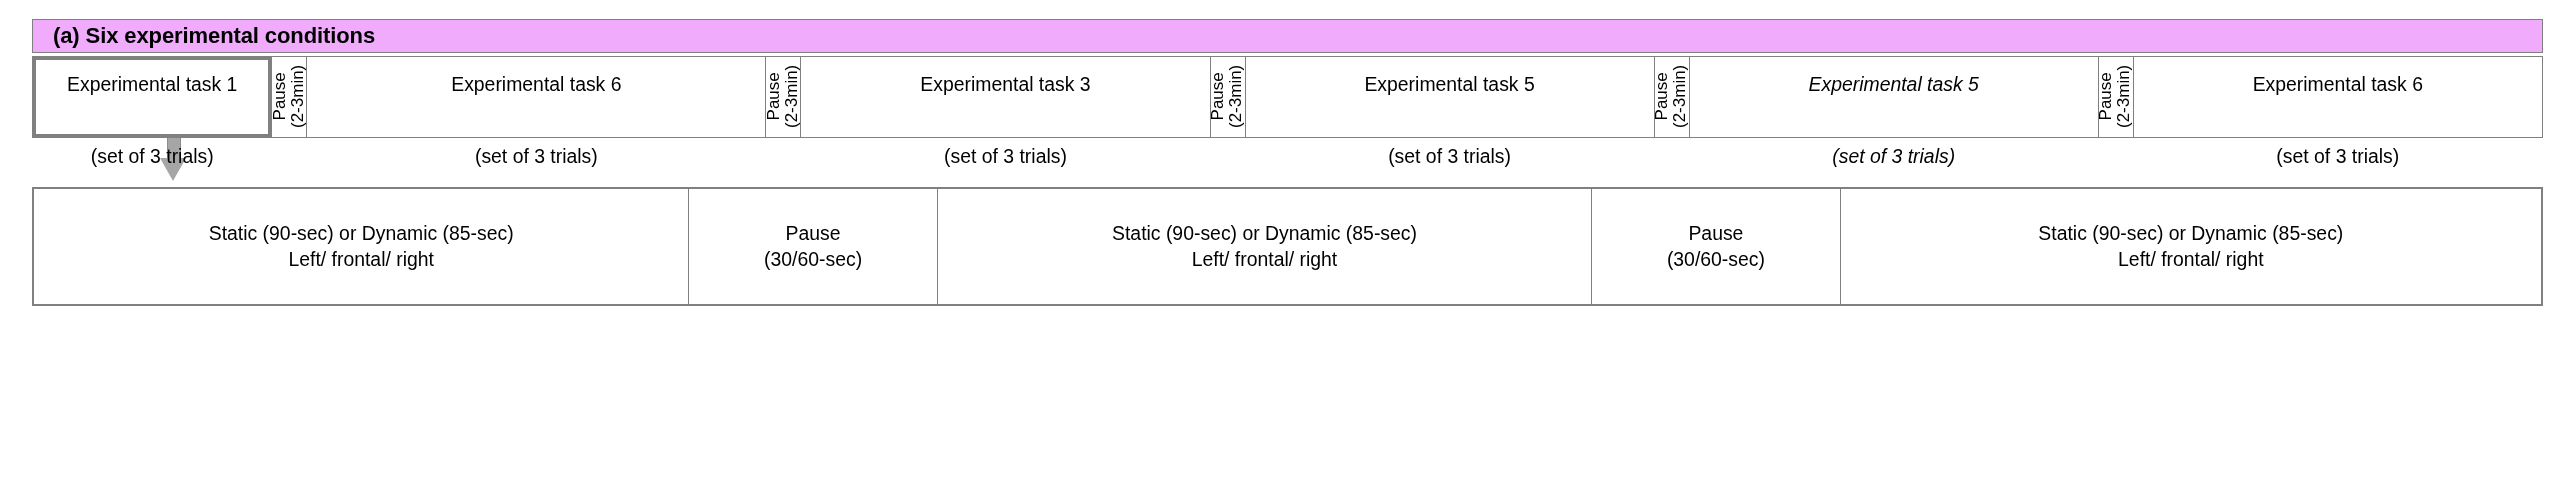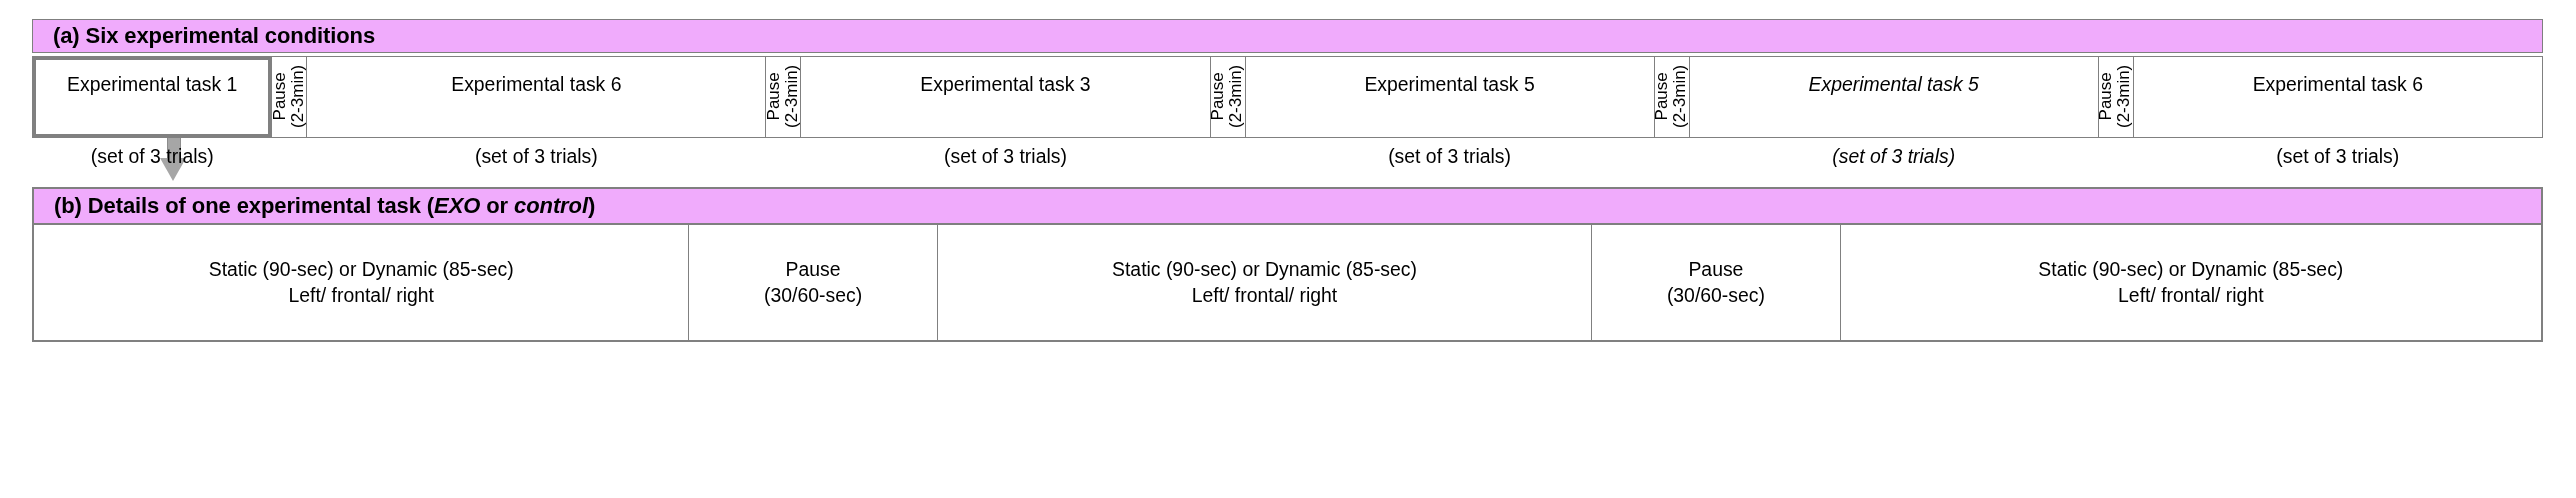--- a/index.html
+++ b/index.html
@@ -225,23 +225,20 @@
       </div>
     </div>
 </div>
 
 <div id="arrow">
   <div class="shaft"></div>
   <div class="head"></div>
 </div>
 
 <div id="panel-b">
-  <div class="panel-header">
-    <span class="panel-header-text"><span>(b) Details of one experimental task (</span><span class="ital">EXO</span><span> or </span><span class="ital">control</span><span>)</span></span>
-  </div>
   <div id="row-b">
       <div class="b-box" style="flex: 1 1 653px;">
         <div class="b-line">Static (90-sec) or Dynamic (85-sec)</div>
         <div class="b-line">Left/ frontal/ right</div>
       </div>
       <div class="b-box" style="flex: 1 1 247px;">
         <div class="b-line">Pause</div>
         <div class="b-line">(30/60-sec)</div>
       </div>
       <div class="b-box" style="flex: 1 1 653px;">

